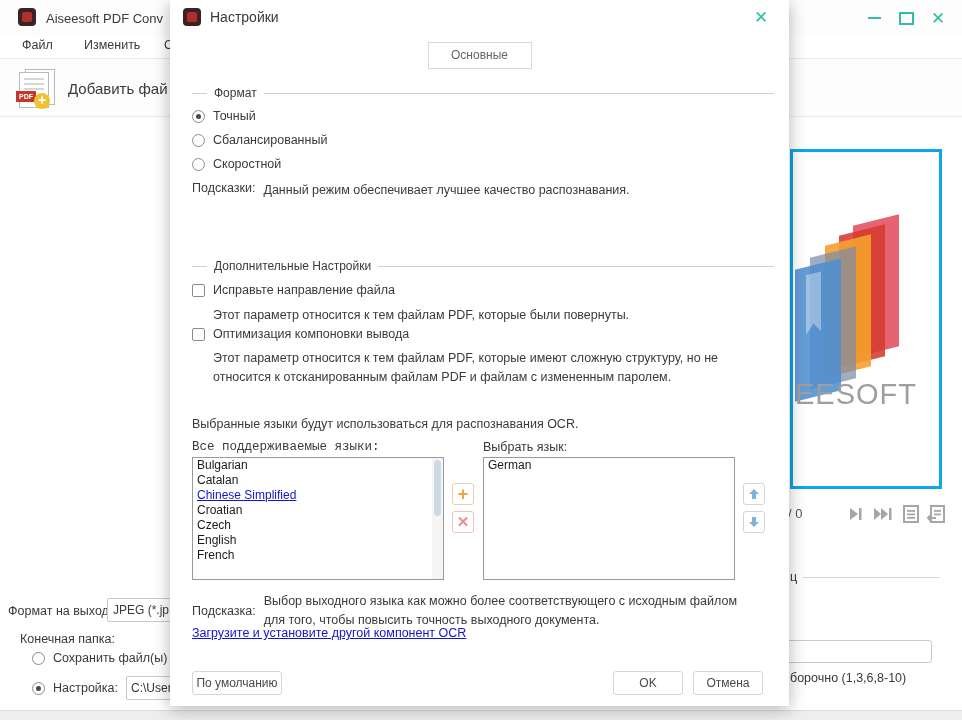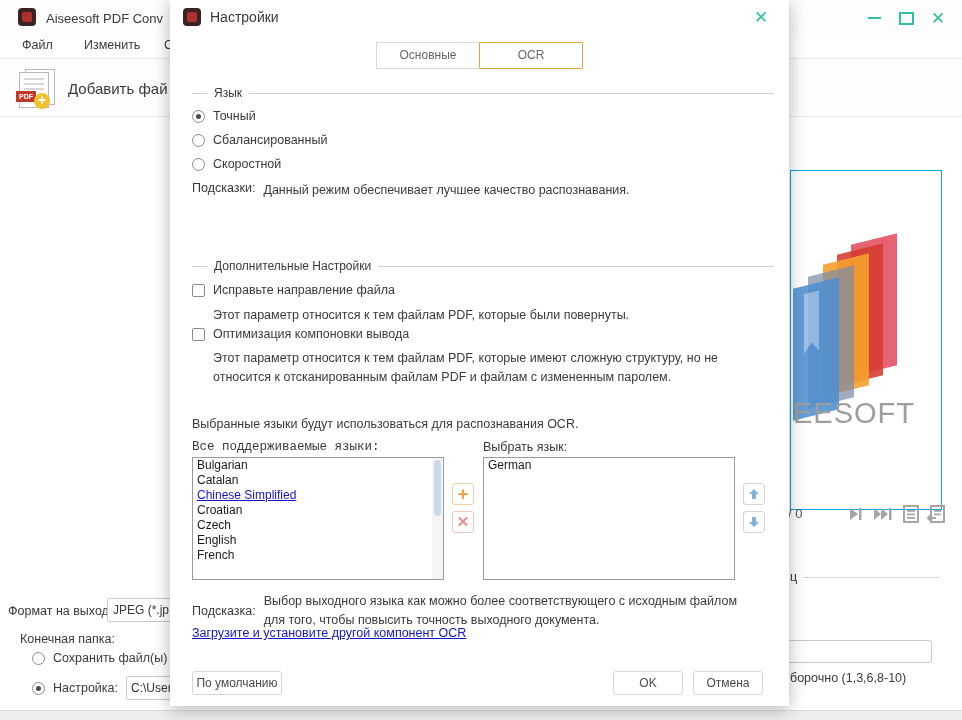--- a/index.html
+++ b/index.html
@@ -25,21 +25,21 @@
   .addfile-icon { position:absolute; left:16px; top:10px; width:46px; height:40px; }
   .addfile-icon .page { position:absolute; width:30px; height:36px; background:#fff; border:1px solid #b9b9b9; }
   .addfile-icon .page.back { left:9px; top:0; }
   .addfile-icon .page.front { left:3px; top:3px; }
   .addfile-icon .line { position:absolute; left:4px; right:4px; height:2px; background:#d7d7d7; }
   .addfile-icon .pdf-badge { position:absolute; left:0; top:22px; width:20px; height:11px; background:#c0392b; color:#fff; font-size:7px; font-weight:bold; text-align:center; line-height:11px; }
   .addfile-icon .plus-circle { position:absolute; left:18px; top:24px; width:16px; height:16px; border-radius:50%; background:#f2c12e; color:#fff; font-size:14px; line-height:15px; text-align:center; font-weight:bold; }
   .addfile-label { position:absolute; left:68px; top:21px; font-size:15px; color:#3a3a3a; white-space:nowrap; }
 
   
-  .preview-box { position:absolute; left:790px; top:170px; width:152px; height:340px; border:1px solid #0ea5e9; background:#fff; overflow:hidden; }
+  .preview-box { position:absolute; left:790px; top:149px; width:152px; height:340px; border:3px solid #0ea5e9; background:#fff; overflow:hidden; }
   .books { position:absolute; left:2px; top:68px; width:100px; height:230px; }
   .book { position:absolute; width:46px; height:132px; transform:skewY(-14deg); }
   .bookmark { position:absolute; left:11px; top:8px; width:15px; height:60px; background:rgba(255,255,255,.38);
               clip-path:polygon(0 0,100% 0,100% 100%,50% 84%,0 100%); }
   .logo-word { position:absolute; left:2px; top:226px; font-size:29px; color:#9e9e9e; letter-spacing:1px; white-space:nowrap; }
 
   .nav-row { position:absolute; left:788px; top:503px; width:166px; height:22px; color:#8f8f8f; }
   .page-counter { position:absolute; left:0; top:3px; font-size:13px; color:#555; }
   .nav-ic { position:absolute; top:0; width:22px; height:22px; }
 
@@ -201,26 +201,25 @@
 <div class="dialog">
 
   <div class="dlg-titlebar">
     <span class="app-icon" style="left:13px; top:8px;"></span>
     <span class="dlg-title">Настройки</span>
     <span class="dlg-close">✕</span>
   </div>
 
   <div class="tabs">
     <div class="tab">Основные</div>
-    <div class="tab active">OCR</div>
   </div>
 
   <div class="grp" style="top:86px;">
     <span class="dash"></span>
-    <span class="lbl">Язык</span>
+    <span class="lbl">Формат</span>
     <span class="ln"></span>
   </div>
   <div class="opt-row" style="top:109px;">
     <span class="radio sel"></span>
     <span class="olabel">Точный</span>
   </div>
   <div class="opt-row" style="top:133px;">
     <span class="radio"></span>
     <span class="olabel">Сбалансированный</span>
   </div>

